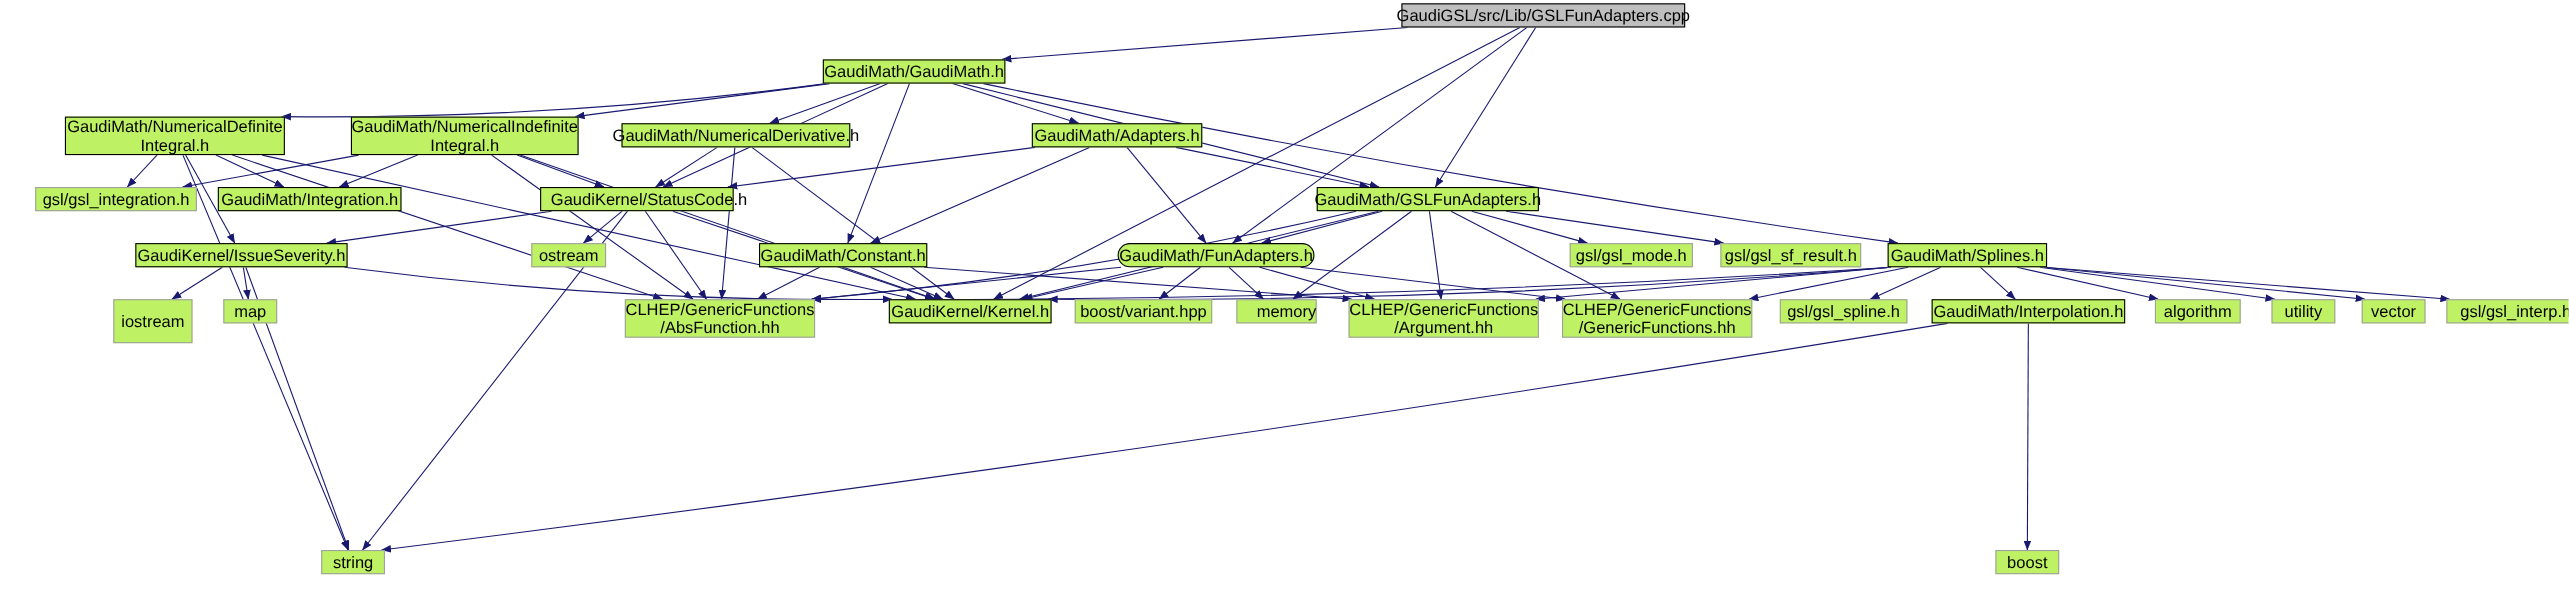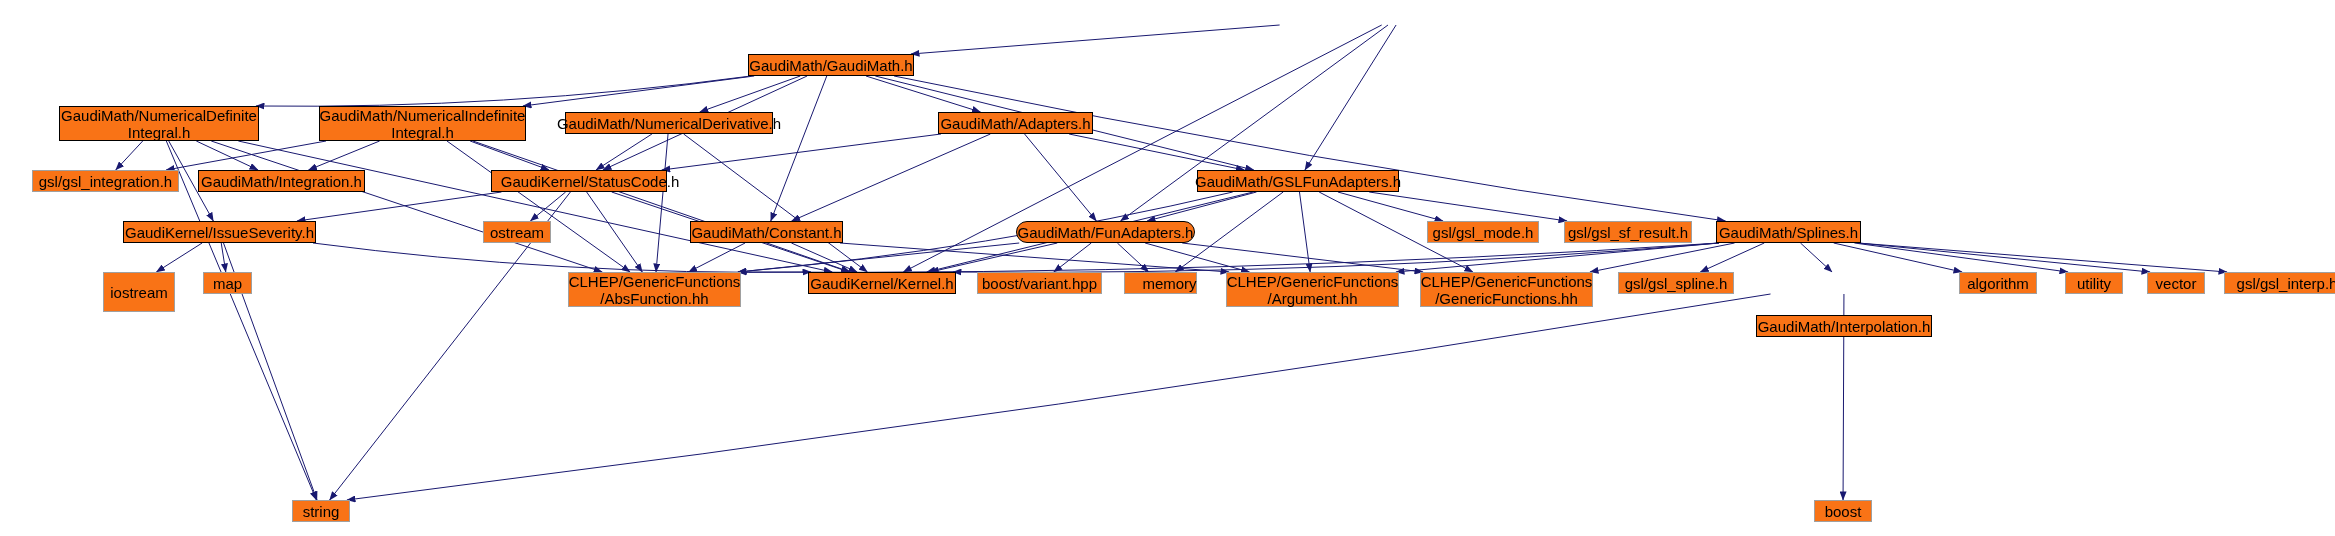--- a/index.html
+++ b/index.html
@@ -25,21 +25,21 @@
   .node {
     position: absolute;
     box-sizing: border-box;
     display: flex;
     align-items: center;
     justify-content: center;
     text-align: center;
     font-size: 15px;
     line-height: 17px;
     color: #000000;
-    background: #f97316;
+    background: #bef264;
     border: 1px solid #000000;
     white-space: pre;
     letter-spacing: 0px;
   }
   .node.ext {
     border: 1px solid #a0a0a0;
   }
   .node.root {
     background: #bfbfbf;
     border: 1px solid #000000;
@@ -121,20 +121,21 @@
       <path d="M1734.5521739130436,243 L1590,272" fill="none" stroke="#191970" stroke-width="1" marker-end="url(#arrowhead)"></path>
       <path d="M1764.235294117647,243 L1700.264705882353,272" fill="none" stroke="#191970" stroke-width="1" marker-end="url(#arrowhead)"></path>
       <path d="M1800.4705882352941,243 L1832.0294117647059,272" fill="none" stroke="#191970" stroke-width="1" marker-end="url(#arrowhead)"></path>
       <path d="M1833.686274509804,243 L1962,272" fill="none" stroke="#191970" stroke-width="1" marker-end="url(#arrowhead)"></path>
       <path d="M1854.3921568627452,243 L2068,272" fill="none" stroke="#191970" stroke-width="1" marker-end="url(#arrowhead)"></path>
       <path d="M1858,243 L2150,272" fill="none" stroke="#191970" stroke-width="1" marker-end="url(#arrowhead)"></path>
       <path d="M1858,243 L2227,272" fill="none" stroke="#191970" stroke-width="1" marker-end="url(#arrowhead)"></path>
       <path d="M1770.5219298245613,294 Q1058.7609649122805,411 347,500" fill="none" stroke="#191970" stroke-width="1" marker-end="url(#arrowhead)"></path>
       <path d="M1843.951754385965,294 L1843.048245614035,500" fill="none" stroke="#191970" stroke-width="1" marker-end="url(#arrowhead)"></path>
     </svg>
+<div class="node root" style="left: 1274px; top: 3px; width: 258px; height: 22px;"><span class="node-label">GaudiGSL/src/Lib/GSLFunAdapters.cpp</span></div>
     <div class="node" style="left: 748px; top: 54px; width: 166px; height: 22px;"><span class="node-label">GaudiMath/GaudiMath.h</span></div>
     <div class="node" style="left: 59px; top: 106px; width: 200px; height: 35px;"><span class="node-label">GaudiMath/NumericalDefinite
 Integral.h</span></div>
     <div class="node" style="left: 319px; top: 106px; width: 207px; height: 35px;"><span class="node-label">GaudiMath/NumericalIndefinite
 Integral.h</span></div>
     <div class="node" style="left: 565px; top: 112px; width: 208px; height: 22px;"><span class="node-label">GaudiMath/NumericalDerivative.h</span></div>
     <div class="node" style="left: 938px; top: 112px; width: 155px; height: 22px;"><span class="node-label">GaudiMath/Adapters.h</span></div>
     <div class="node ext" style="left: 32px; top: 170px; width: 147px; height: 22px;"><span class="node-label">gsl/gsl_integration.h</span></div>
     <div class="node" style="left: 198px; top: 170px; width: 167px; height: 22px; justify-content: center;"><span class="node-label">GaudiMath/Integration.h</span></div>
     <div class="node" style="left: 491px; top: 170px; width: 176px; height: 22px; padding-left: 22px;"><span class="node-label">GaudiKernel/StatusCode.h</span></div>
@@ -151,20 +152,20 @@
     <div class="node ext" style="left: 568px; top: 272px; width: 173px; height: 35px;"><span class="node-label">CLHEP/GenericFunctions
 /AbsFunction.hh</span></div>
     <div class="node" style="left: 808px; top: 272px; width: 148px; height: 22px;"><span class="node-label">GaudiKernel/Kernel.h</span></div>
     <div class="node ext" style="left: 977px; top: 272px; width: 125px; height: 22px;"><span class="node-label">boost/variant.hpp</span></div>
     <div class="node ext" style="left: 1124px; top: 272px; width: 73px; height: 22px; padding-left: 18px;"><span class="node-label">memory</span></div>
     <div class="node ext" style="left: 1226px; top: 272px; width: 173px; height: 35px;"><span class="node-label">CLHEP/GenericFunctions
 /Argument.hh</span></div>
     <div class="node ext" style="left: 1420px; top: 272px; width: 173px; height: 35px;"><span class="node-label">CLHEP/GenericFunctions
 /GenericFunctions.hh</span></div>
     <div class="node ext" style="left: 1618px; top: 272px; width: 116px; height: 22px;"><span class="node-label">gsl/gsl_spline.h</span></div>
-    <div class="node" style="left: 1756px; top: 272px; width: 176px; height: 22px; margin-top: 43px;"><span class="node-label">GaudiMath/Interpolation.h</span></div>
+    <div class="node" style="left: 1756px; top: 272px; width: 176px; height: 22px;"><span class="node-label">GaudiMath/Interpolation.h</span></div>
     <div class="node ext" style="left: 1959px; top: 272px; width: 78px; height: 22px;"><span class="node-label">algorithm</span></div>
     <div class="node ext" style="left: 2065px; top: 272px; width: 58px; height: 22px;"><span class="node-label">utility</span></div>
     <div class="node ext" style="left: 2147px; top: 272px; width: 58px; height: 22px;"><span class="node-label">vector</span></div>
     <div class="node ext" style="left: 2224px; top: 272px; width: 126px; height: 22px;"><span class="node-label">gsl/gsl_interp.h</span></div>
     <div class="node ext" style="left: 292px; top: 500px; width: 58px; height: 22px;"><span class="node-label">string</span></div>
     <div class="node ext" style="left: 1814px; top: 500px; width: 58px; height: 22px;"><span class="node-label">boost</span></div>
   </div>
 
 </body></html>

